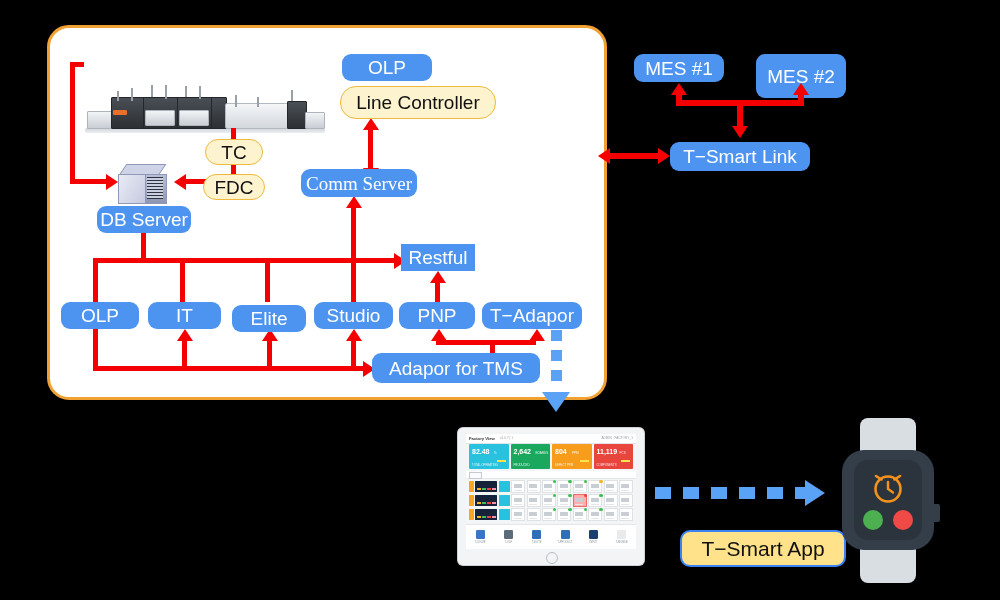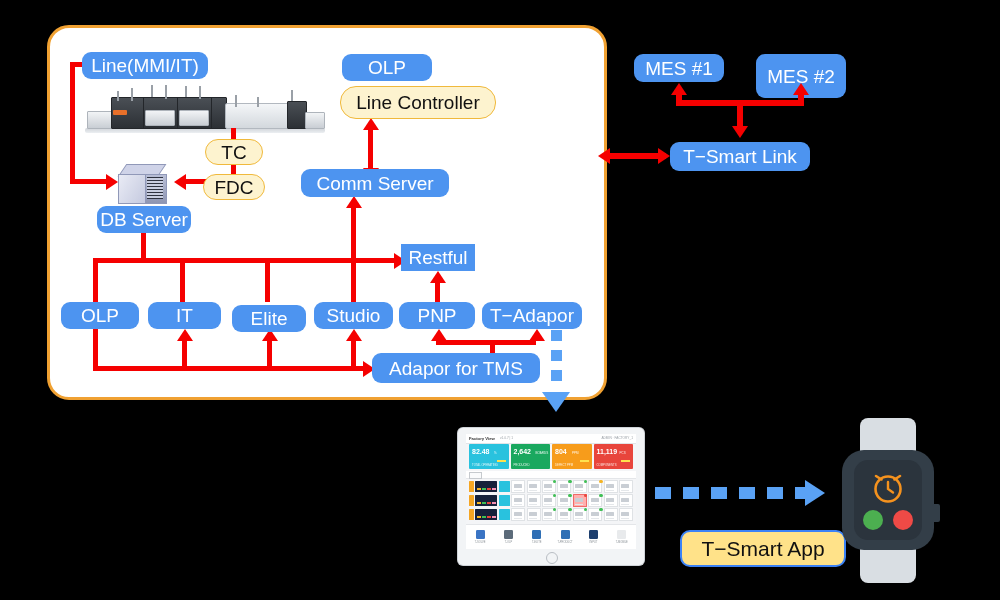--- a/index.html
+++ b/index.html
@@ -194,27 +194,26 @@
   <div class="rl" style="left:490px;top:340px;width:5px;height:18px;"></div>
   <div class="rl" style="left:436px;top:340px;width:100px;height:5px;"></div>
   <div class="arw up" style="left:430.5px;top:329px;"></div>
   <div class="arw up" style="left:528.5px;top:329px;"></div>
 
   <div class="bl" style="left:551px;top:330px;width:11px;height:11px;"></div>
   <div class="bl" style="left:551px;top:350px;width:11px;height:11px;"></div>
   <div class="bl" style="left:551px;top:370px;width:11px;height:11px;"></div>
   <div class="arw bdn" style="left:542px;top:392px;"></div>
 
-  <div class="node blue" style="left:82px;top:52px;width:126px;height:27px;">Line(MMI/IT)</div>
   <div class="node yellow" style="left:205px;top:139px;width:58px;height:26px;">TC</div>
   <div class="node yellow" style="left:203px;top:174px;width:62px;height:26px;">FDC</div>
   <div class="node blue" style="left:97px;top:206px;width:94px;height:27px;">DB Server</div>
   <div class="node blue" style="left:342px;top:54px;width:90px;height:27px;">OLP</div>
   <div class="node yellow" style="left:340px;top:86px;width:156px;height:33px;">Line Controller</div>
-  <div class="node blue" style="left:301px;top:169px;width:148px;height:28px;">Comm Server</div>
+  <div class="node blue" style="left:301px;top:169px;width:116px;height:28px;font-family:Liberation Serif, serif;">Comm Server</div>
   <div class="node blue sq" style="left:401px;top:244px;width:74px;height:27px;">Restful</div>
 
   <div class="node blue" style="left:61px;top:302px;width:78px;height:27px;">OLP</div>
   <div class="node blue" style="left:148px;top:302px;width:73px;height:27px;">IT</div>
   <div class="node blue" style="left:232px;top:305px;width:74px;height:27px;">Elite</div>
   <div class="node blue" style="left:314px;top:302px;width:79px;height:27px;">Studio</div>
   <div class="node blue" style="left:399px;top:302px;width:76px;height:27px;">PNP</div>
   <div class="node blue" style="left:482px;top:302px;width:100px;height:27px;">T−Adapor</div>
   <div class="node blue" style="left:372px;top:353px;width:168px;height:30px;">Adapor for TMS</div>
 

